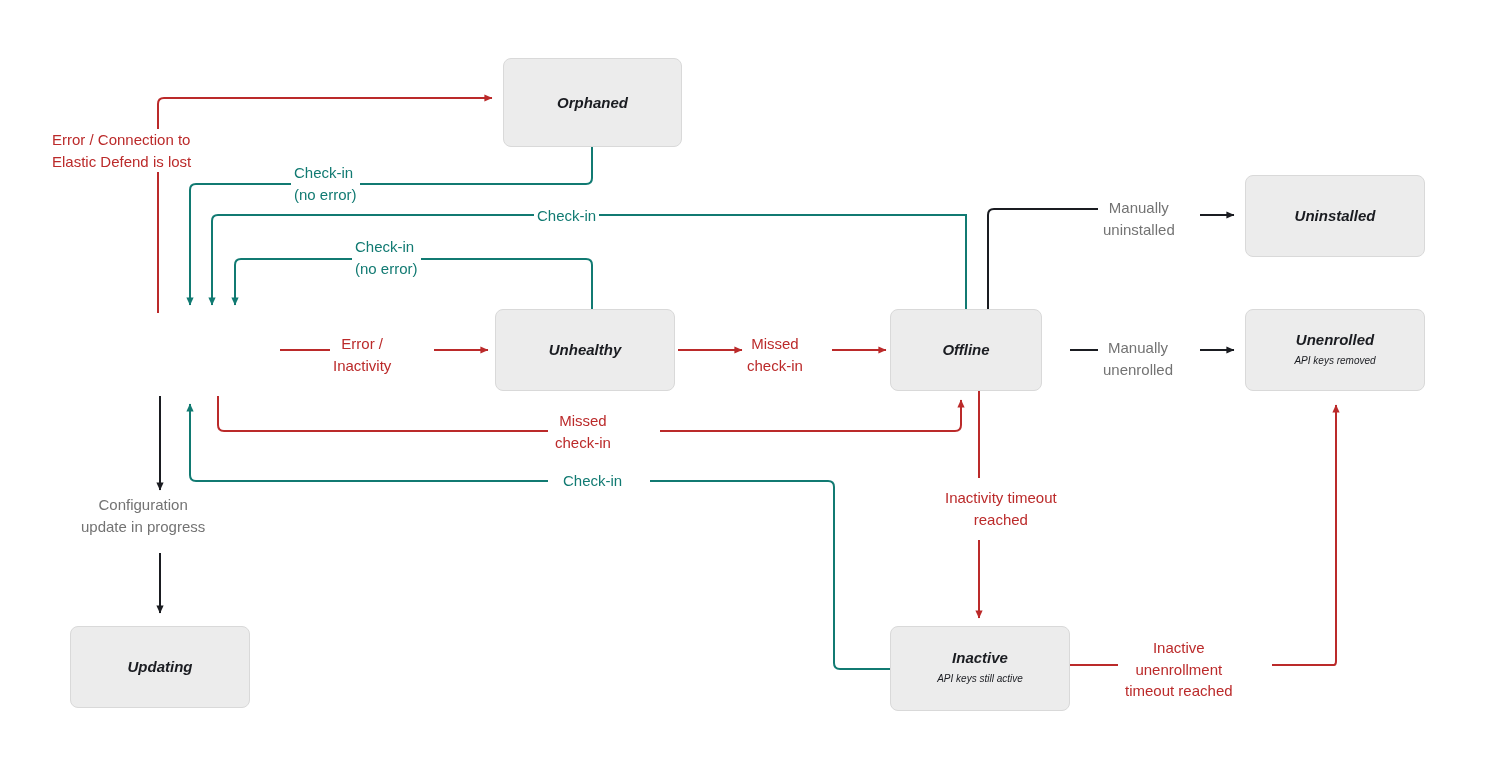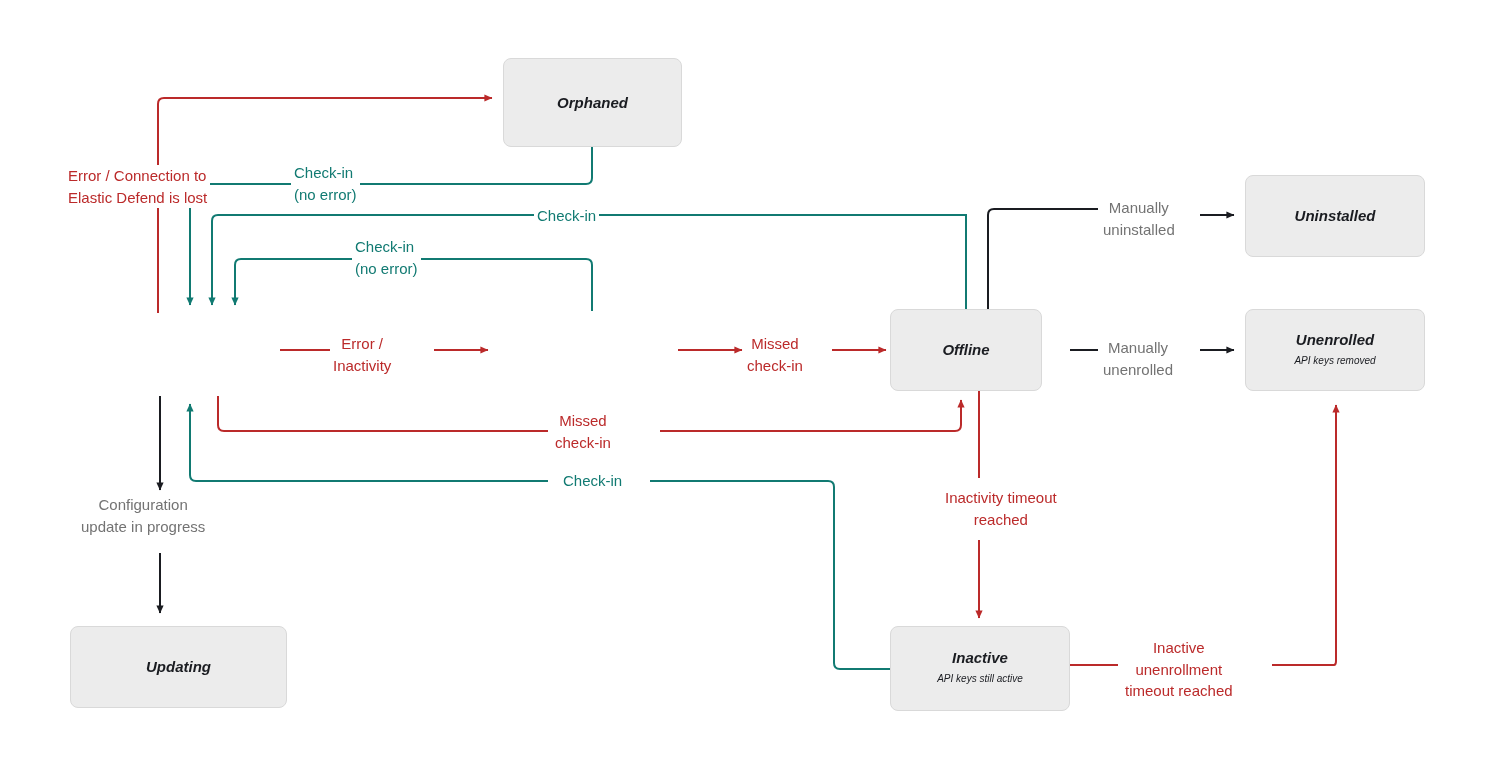--- a/index.html
+++ b/index.html
@@ -118,44 +118,47 @@
       <path d="M1070,665 L1118,665" stroke="#bb2a2a"></path>
       <path d="M1272,665 L1334,665 Q1336,665 1336,661 L1336,405" stroke="#bb2a2a" marker-end="url(#ar-red)"></path>
     </g>
   </svg>
 
   <div class="node" style="left:503px; top:58px; width:179px; height:89px;">
     <span class="title">Orphaned</span>
   </div>
 
 
+  <div class="node" style="left:495px; top:309px; width:180px; height:82px;">
+    <span class="title">Unhealthy</span>
+  </div>
 
   <div class="node" style="left:890px; top:309px; width:152px; height:82px;">
     <span class="title">Offline</span>
   </div>
 
   <div class="node" style="left:1245px; top:175px; width:180px; height:82px;">
     <span class="title">Uninstalled</span>
   </div>
 
   <div class="node" style="left:1245px; top:309px; width:180px; height:82px;">
     <span class="title">Unenrolled</span>
     <span class="sub">API keys removed</span>
   </div>
 
-  <div class="node" style="left:70px; top:626px; width:217px; height:82px;">
+  <div class="node" style="left:70px; top:626px; width:180px; height:82px;">
     <span class="title">Updating</span>
   </div>
 
   <div class="node" style="left:890px; top:626px; width:180px; height:85px;">
     <span class="title">Inactive</span>
     <span class="sub">API keys still active</span>
   </div>
 
-  <div class="lbl red" style="left:65px; top:129px;margin-top:36px;">Error / Connection to
+  <div class="lbl red" style="left:49px; top:129px;">Error / Connection to
 Elastic Defend is lost</div>
 
   <div class="lbl teal" style="left:291px; top:162px;">Check-in
 (no error)</div>
 
   <div class="lbl teal" style="left:534px; top:205px;">Check-in</div>
 
   <div class="lbl teal" style="left:352px; top:236px;">Check-in
 (no error)</div>
 

